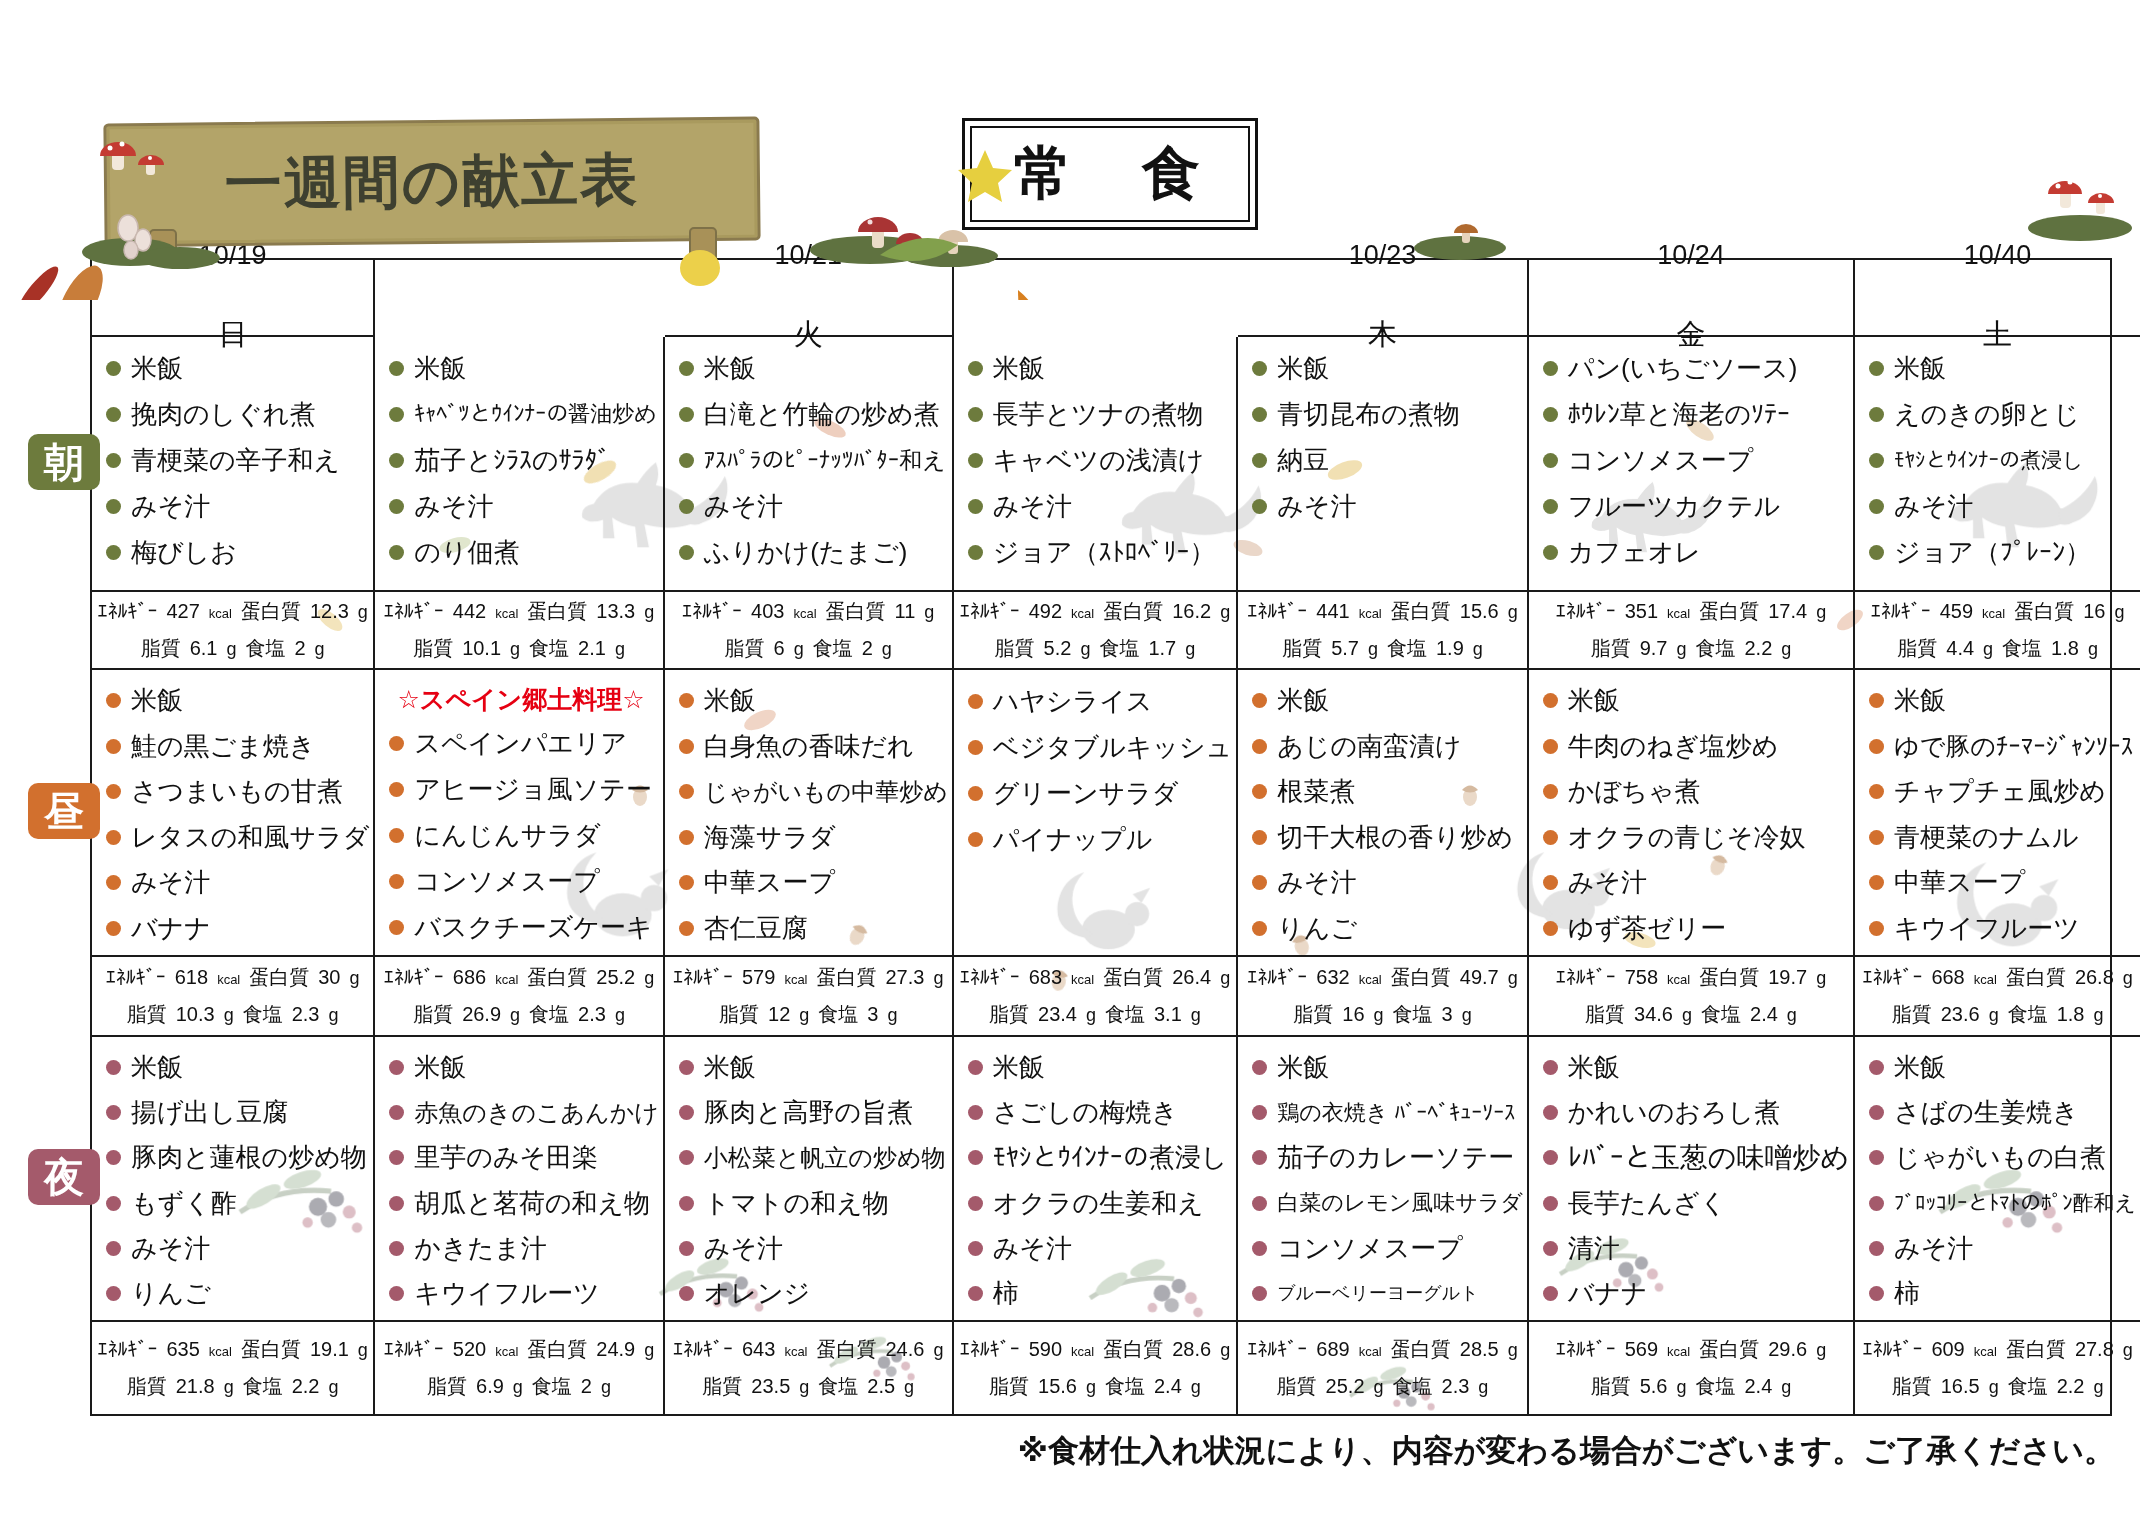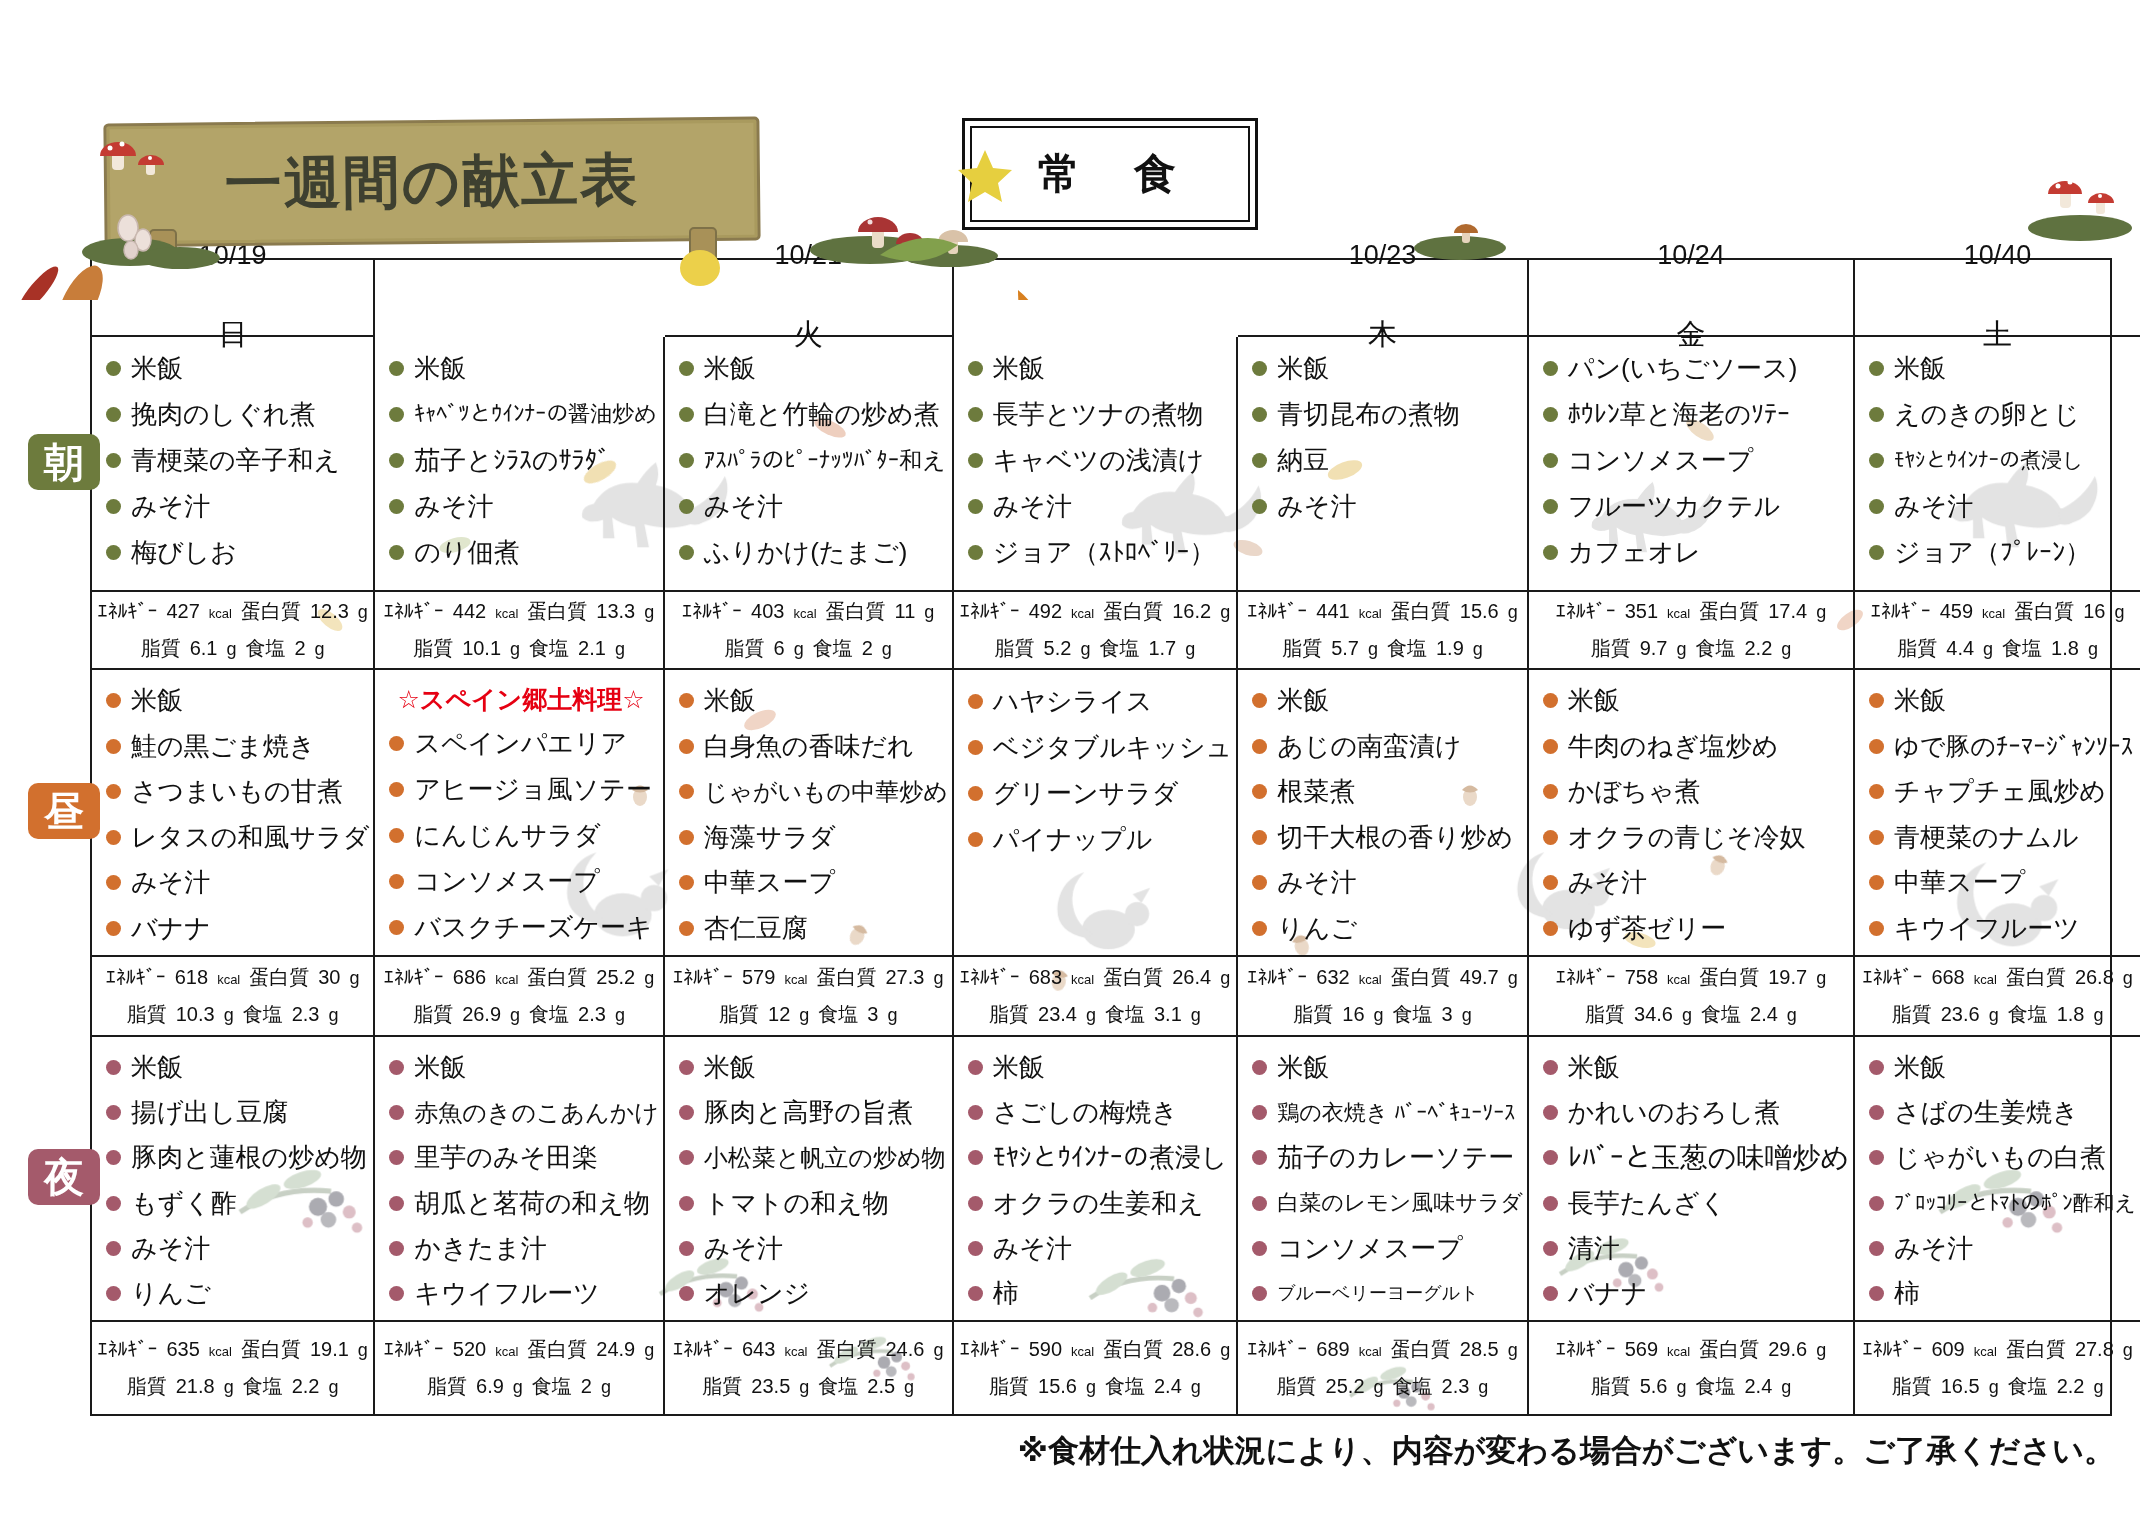--- a/index.html
+++ b/index.html
@@ -7,21 +7,21 @@
   .page{position:relative;width:2150px;height:1518px;overflow:hidden;background:#fff;}
 
   
   .sign{position:absolute;left:104px;top:120px;width:650px;height:118px;background:#b3a469;
         border:3px solid #8a7a4e;border-radius:5px;box-shadow:inset 0 0 0 3px #a99a5e;
         display:flex;align-items:center;justify-content:center;transform:rotate(-0.6deg);z-index:2;}
   .sign-title{font-size:57px;font-weight:bold;color:#3e4030;letter-spacing:2px;white-space:nowrap;}
   .plan-box{position:absolute;left:962px;top:118px;width:296px;height:112px;border:3px solid #111;
             background:#fff;padding:5px;box-sizing:border-box;z-index:2;}
   .plan-box-inner{border:2px solid #111;width:100%;height:100%;display:flex;align-items:center;
-                  justify-content:center;font-size:42px;font-weight:600;letter-spacing:6px;box-sizing:border-box;}
+                  justify-content:center;font-size:58px;font-weight:600;letter-spacing:6px;box-sizing:border-box;}
 
   
   .menu-table{position:absolute;left:90px;top:258px;width:2018px;border:2px solid #1a1a1a;
               display:grid;grid-template-columns:repeat(7,1fr);
               grid-template-rows:77px 255px 78px 287px 80px 285px 92px;
               background:transparent;z-index:1;box-sizing:content-box;}
   .cell{border-right:2px solid #1a1a1a;border-bottom:2px solid #1a1a1a;box-sizing:border-box;position:relative;background:transparent;}
   .cell.last-col{border-right:none;}
   .cell.last-row{border-bottom:none;}
   .day-header{display:flex;flex-direction:column;align-items:center;justify-content:center;gap:36px;}

